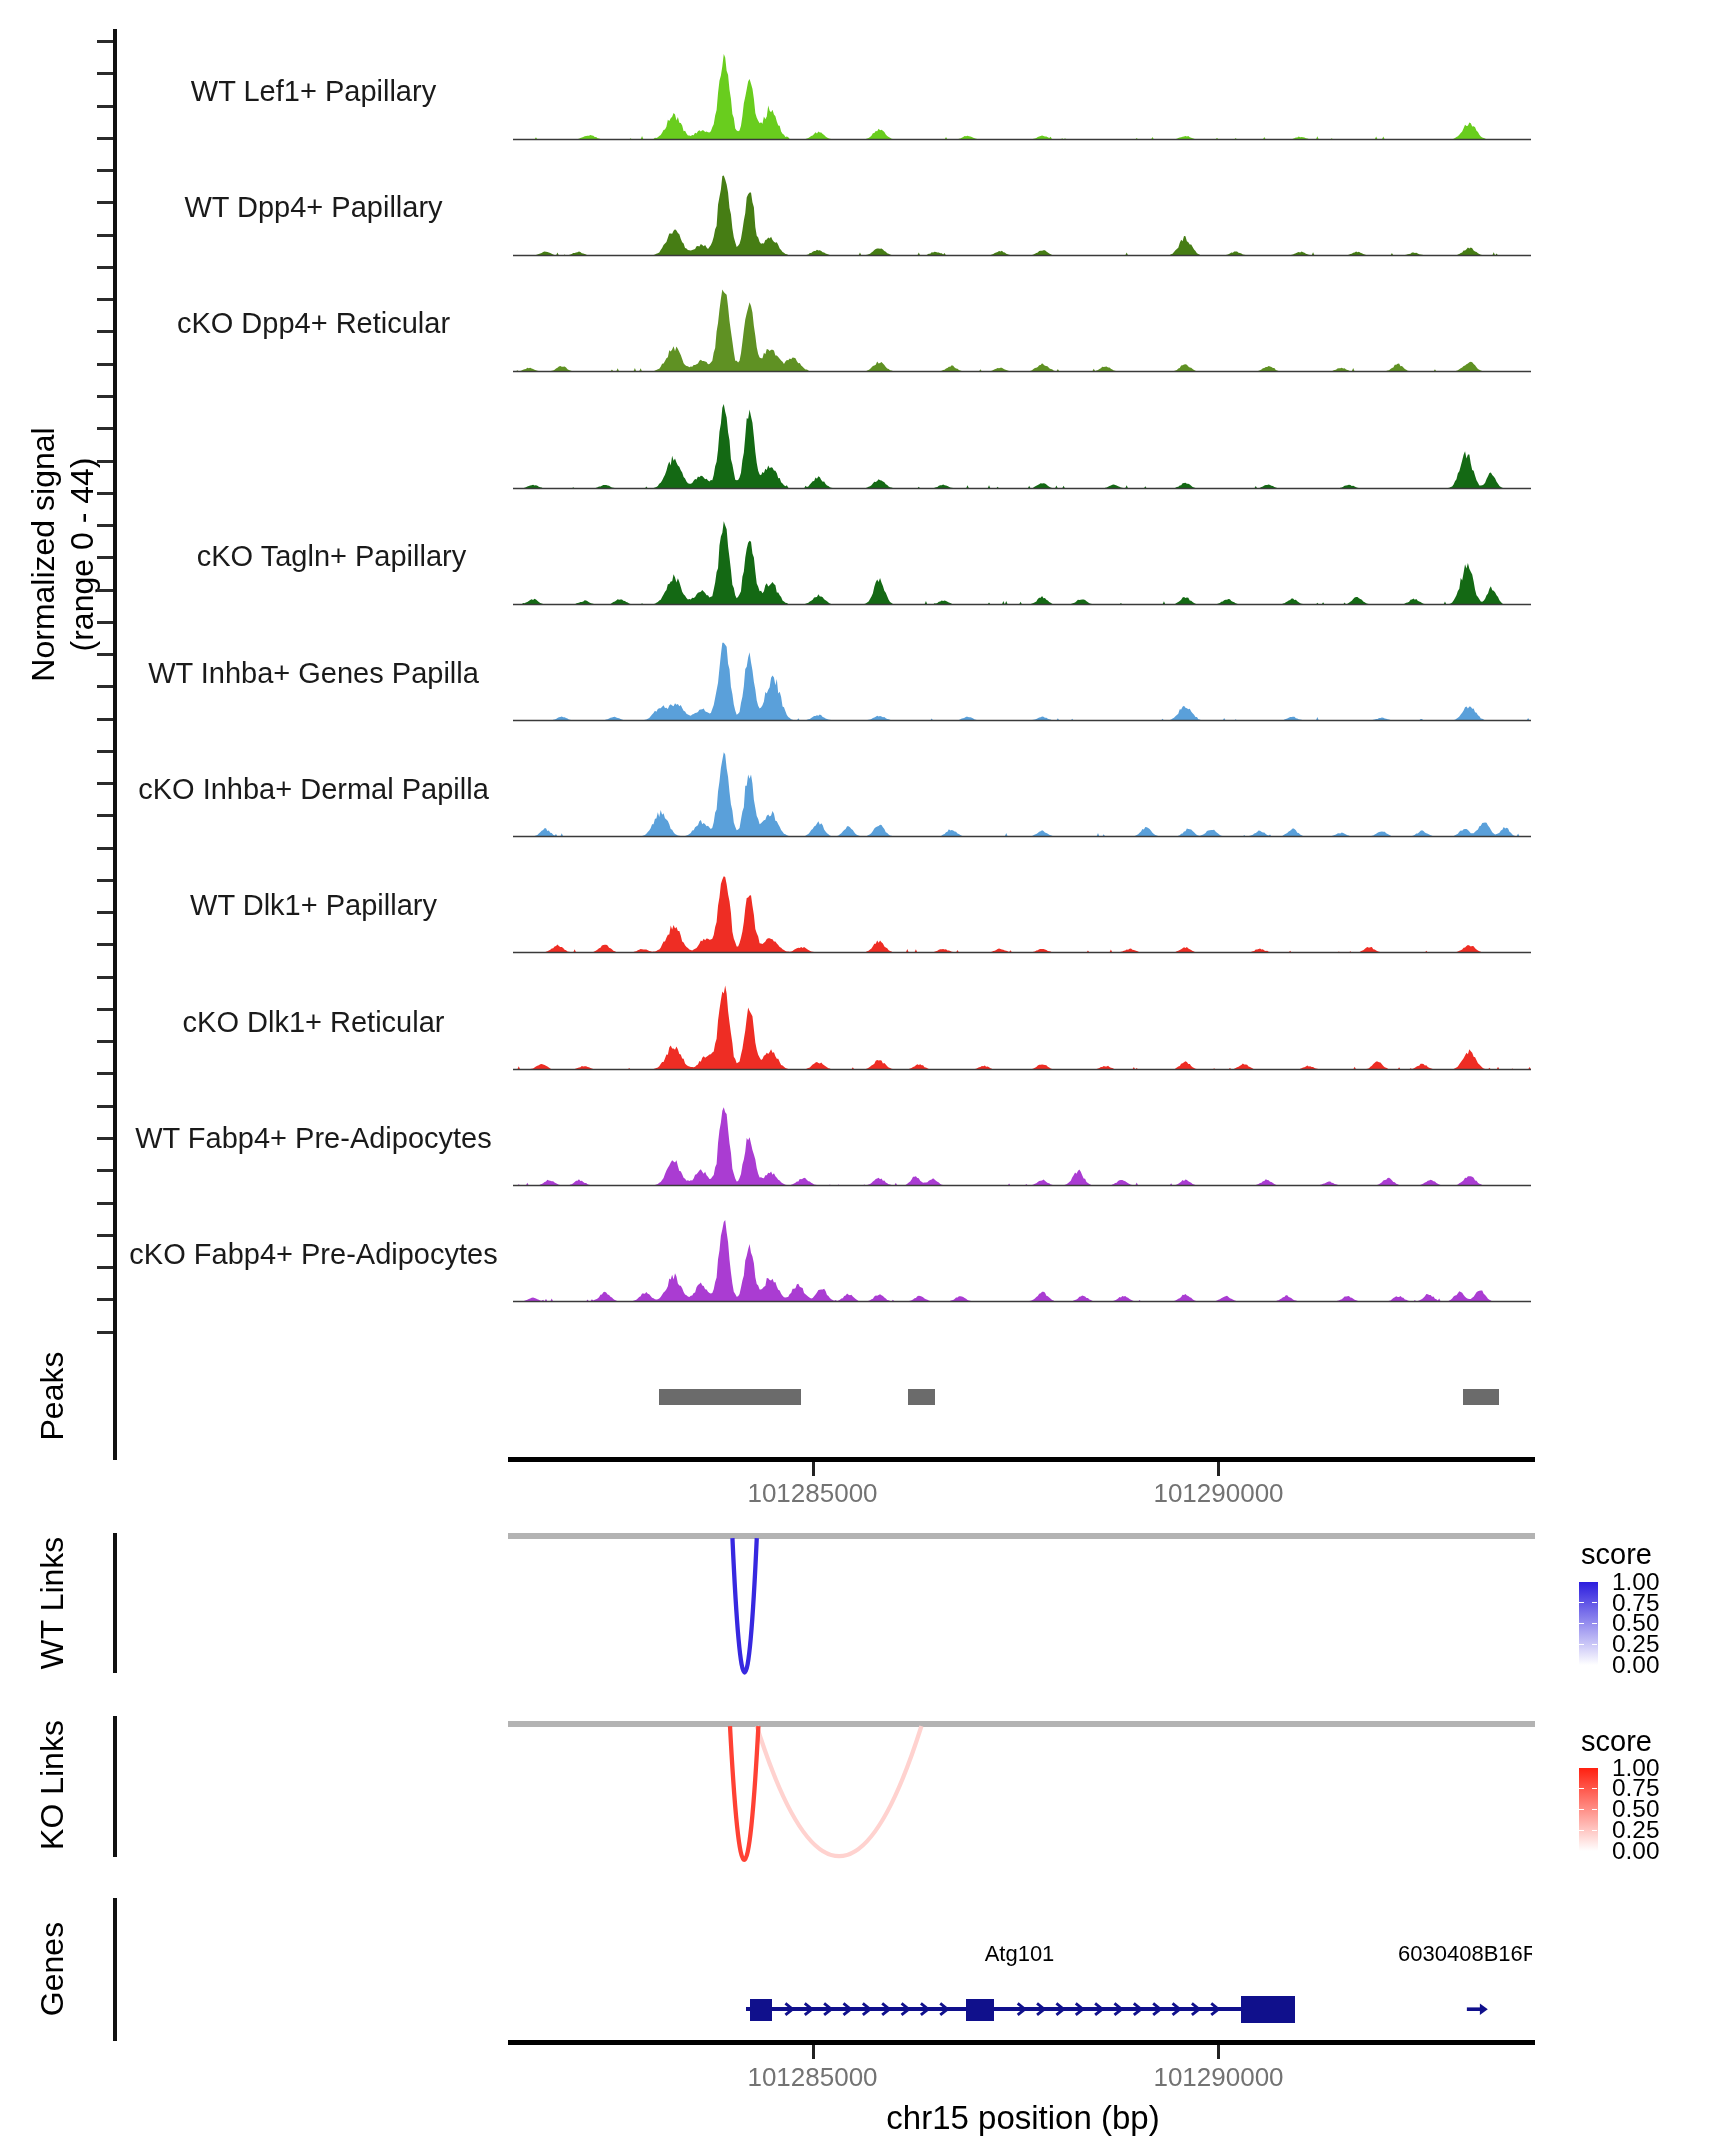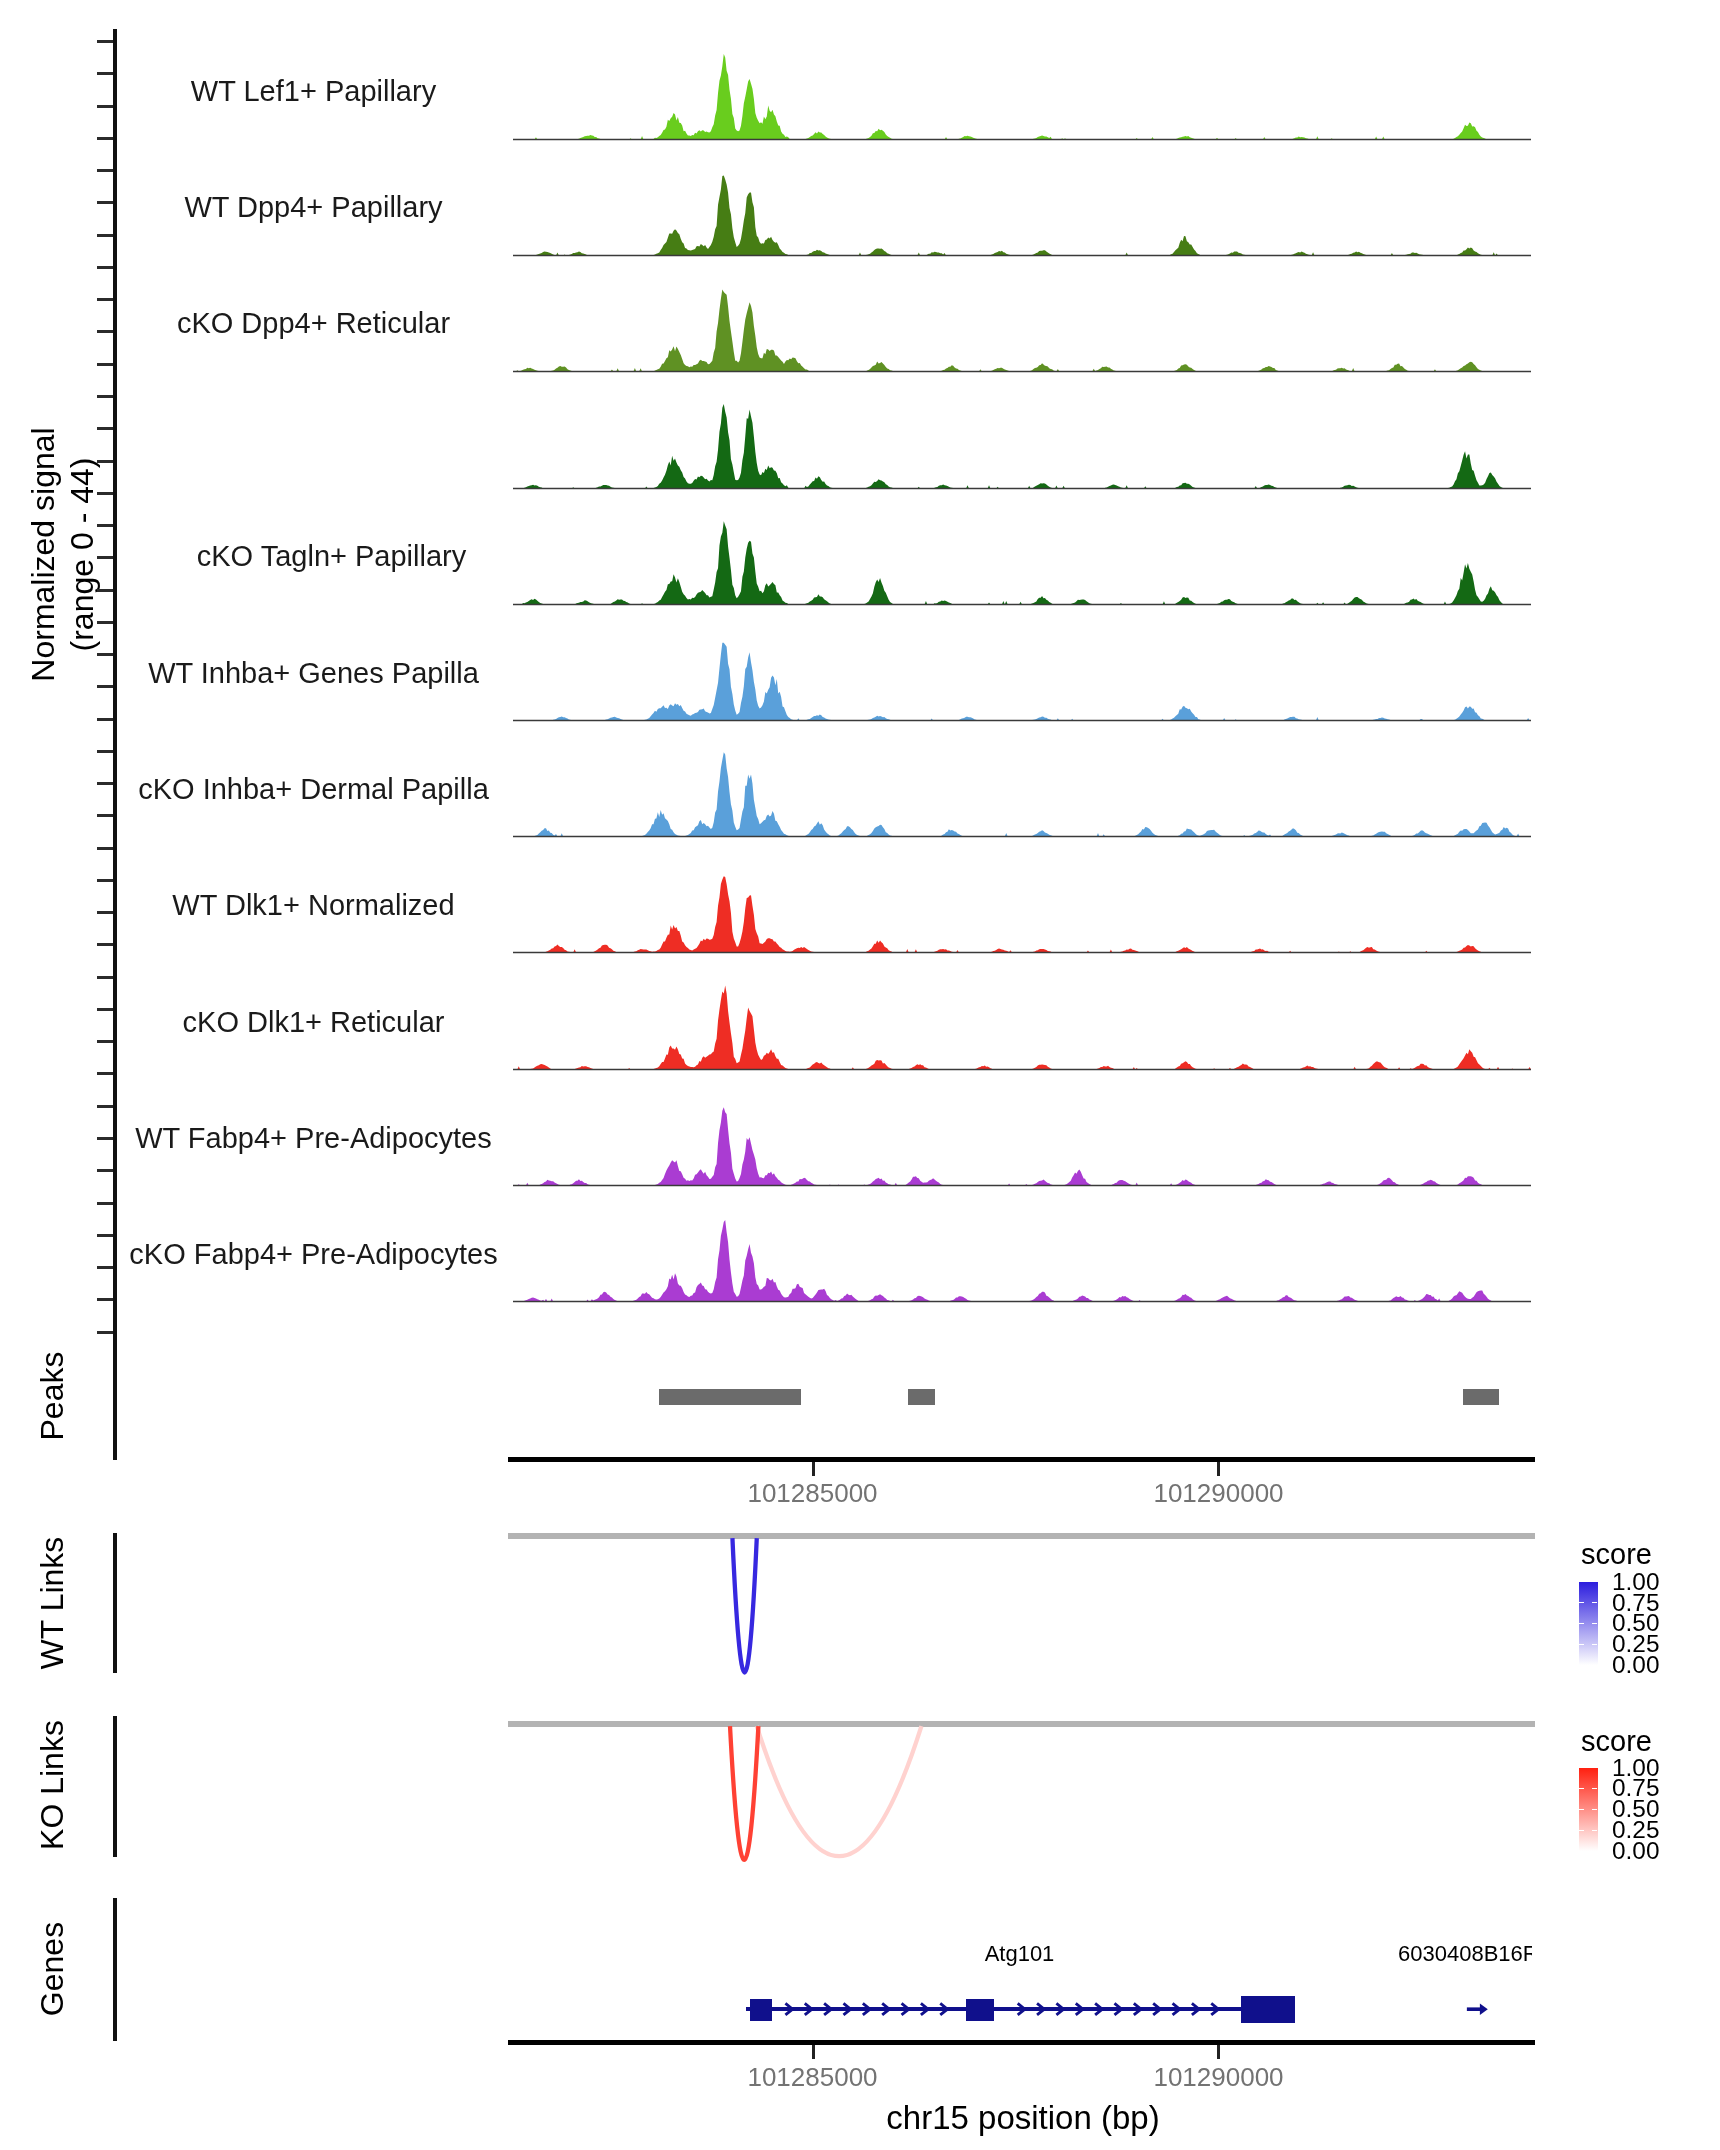--- a/index.html
+++ b/index.html
@@ -73,21 +73,21 @@
     <div class="abs track-label" style="left: 113px; top: 655px; width: 401px; height: 37px;">WT Inhba+ Genes Papilla</div>
     <svg width="1018" height="109" style="position: absolute; left: 513px; top: 729px; overflow: visible;" viewBox="0 0 1420 152">
       <path d="M0,150L0,150.0L2,150.0L4,150.0L6,150.0L8,150.0L10,150.0L12,150.0L14,150.0L16,150.0L18,150.0L20,150.0L22,150.0L24,149.9L26,149.8L28,150.0L30,149.2L32,148.5L34,147.7L36,145.6L38,143.9L40,141.9L42,140.8L44,138.4L46,138.4L48,142.1L50,141.5L52,144.7L54,144.9L56,147.4L58,148.4L60,146.6L62,150.0L64,150.0L66,150.0L68,145.3L70,150.0L72,150.0L74,150.0L76,150.0L78,150.0L80,150.0L82,150.0L84,150.0L86,150.0L88,150.0L90,150.0L92,150.0L94,150.0L96,150.0L98,150.0L100,150.0L102,150.0L104,150.0L106,150.0L108,150.0L110,150.0L112,150.0L114,150.0L116,150.0L118,150.0L120,150.0L122,150.0L124,150.0L126,150.0L128,150.0L130,150.0L132,150.0L134,150.0L136,150.0L138,150.0L140,150.0L142,150.0L144,150.0L146,150.0L148,150.0L150,150.0L152,150.0L154,150.0L156,150.0L158,150.0L160,150.0L162,150.0L164,150.0L166,150.0L168,150.0L170,150.0L172,149.9L174,150.0L176,149.8L178,149.5L180,149.1L182,148.4L184,147.9L186,146.1L188,143.6L190,141.4L192,138.4L194,132.9L196,133.0L198,125.3L200,124.7L202,116.0L204,122.6L206,112.9L208,119.7L210,117.5L212,124.6L214,126.1L216,128.3L218,132.7L220,139.3L222,140.4L224,144.0L226,146.4L228,147.5L230,148.6L232,149.0L234,149.4L236,150.0L238,150.0L240,149.2L242,148.4L244,147.8L246,146.5L248,144.9L250,141.6L252,141.1L254,137.2L256,135.5L258,134.4L260,128.7L262,126.9L264,133.0L266,131.2L268,132.8L270,135.6L272,135.1L274,137.3L276,139.5L278,137.7L280,130.0L282,116.5L284,112.1L286,87.2L288,73.1L290,54.4L292,43.1L294,32.4L296,35.5L298,54.9L300,67.1L302,88.0L304,105.1L306,113.8L308,130.4L310,136.3L312,141.3L314,140.3L316,137.9L318,126.1L320,115.2L322,109.0L324,79.0L326,79.2L328,63.5L330,69.2L332,63.4L334,75.9L336,98.6L338,110.0L340,121.3L342,125.6L344,133.0L346,131.5L348,129.2L350,127.4L352,126.5L354,121.0L356,119.2L358,122.1L360,120.7L362,114.4L364,118.2L366,128.1L368,128.7L370,132.8L372,136.2L374,140.9L376,143.4L378,146.0L380,146.7L382,148.1L384,148.9L386,150.0L388,149.7L390,149.8L392,150.0L394,150.0L396,150.0L398,150.0L400,150.0L402,150.0L404,150.0L406,149.5L408,148.8L410,147.6L412,146.3L414,144.0L416,140.9L418,139.4L420,136.1L422,135.0L424,131.9L426,128.8L428,133.4L430,131.3L432,134.1L434,140.2L436,142.8L438,145.5L440,146.7L442,148.5L444,149.1L446,149.4L448,149.7L450,149.5L452,149.1L454,148.6L456,146.7L458,145.3L460,143.1L462,140.7L464,139.4L466,135.8L468,135.6L470,137.2L472,139.3L474,140.9L476,143.9L478,146.5L480,147.9L482,148.7L484,149.2L486,149.6L488,149.8L490,150.0L492,150.0L494,148.9L496,147.8L498,146.9L500,145.2L502,142.1L504,138.9L506,136.9L508,135.9L510,135.3L512,133.4L514,134.0L516,137.2L518,139.4L520,144.1L522,145.2L524,147.3L526,148.4L528,149.0L530,149.6L532,150.0L534,150.0L536,150.0L538,150.0L540,150.0L542,150.0L544,150.0L546,150.0L548,150.0L550,150.0L552,150.0L554,150.0L556,150.0L558,150.0L560,150.0L562,150.0L564,150.0L566,150.0L568,150.0L570,150.0L572,150.0L574,150.0L576,150.0L578,150.0L580,150.0L582,150.0L584,150.0L586,150.0L588,150.0L590,150.0L592,149.8L594,150.0L596,150.0L598,148.5L600,147.2L602,146.5L604,143.9L606,143.4L608,139.8L610,141.4L612,140.9L614,141.5L616,143.0L618,143.2L620,145.8L622,146.6L624,147.9L626,149.0L628,149.5L630,149.8L632,149.9L634,150.0L636,150.0L638,150.0L640,150.0L642,150.0L644,150.0L646,150.0L648,150.0L650,150.0L652,150.0L654,150.0L656,150.0L658,150.0L660,150.0L662,150.0L664,150.0L666,150.0L668,150.0L670,150.0L672,150.0L674,150.0L676,150.0L678,150.0L680,150.0L682,150.0L684,150.0L686,150.0L688,145.1L690,150.0L692,150.0L694,150.0L696,150.0L698,150.0L700,150.0L702,150.0L704,150.0L706,150.0L708,150.0L710,150.0L712,150.0L714,150.0L716,150.0L718,150.0L720,149.8L722,149.6L724,149.1L726,148.3L728,147.3L730,146.3L732,145.0L734,143.4L736,142.6L738,141.2L740,142.2L742,144.2L744,145.0L746,146.0L748,147.5L750,148.2L752,148.9L754,150.0L756,149.8L758,149.9L760,150.0L762,150.0L764,150.0L766,150.0L768,150.0L770,150.0L772,150.0L774,150.0L776,150.0L778,150.0L780,150.0L782,150.0L784,150.0L786,150.0L788,150.0L790,150.0L792,150.0L794,150.0L796,150.0L798,150.0L800,150.0L802,150.0L804,150.0L806,150.0L808,150.0L810,150.0L812,150.0L814,150.0L816,145.2L818,150.0L820,150.0L822,150.0L824,146.9L826,150.0L828,150.0L830,150.0L832,150.0L834,150.0L836,150.0L838,150.0L840,150.0L842,150.0L844,150.0L846,150.0L848,150.0L850,150.0L852,150.0L854,150.0L856,150.0L858,150.0L860,150.0L862,150.0L864,150.0L866,149.5L868,148.9L870,147.9L872,146.7L874,144.7L876,143.0L878,139.6L880,140.1L882,136.6L884,137.2L886,137.9L888,139.6L890,142.0L892,144.6L894,146.5L896,147.9L898,148.7L900,149.3L902,149.7L904,150.0L906,150.0L908,150.0L910,150.0L912,150.0L914,150.0L916,150.0L918,150.0L920,149.9L922,149.9L924,149.7L926,150.0L928,149.0L930,148.1L932,146.2L934,145.8L936,143.0L938,142.7L940,138.8L942,139.6L944,139.7L946,140.2L948,142.3L950,144.1L952,146.2L954,147.8L956,148.6L958,148.8L960,148.2L962,147.4L964,146.3L966,145.0L968,142.4L970,141.4L972,141.3L974,140.8L976,140.8L978,140.5L980,142.8L982,144.7L984,146.2L986,147.9L988,148.8L990,149.4L992,149.7L994,150.0L996,149.9L998,150.0L1000,150.0L1002,150.0L1004,150.0L1006,150.0L1008,150.0L1010,150.0L1012,150.0L1014,150.0L1016,150.0L1018,150.0L1020,147.8L1022,150.0L1024,150.0L1026,149.4L1028,148.9L1030,148.1L1032,147.4L1034,145.8L1036,145.0L1038,143.5L1040,141.5L1042,141.9L1044,143.2L1046,144.2L1048,144.2L1050,146.4L1052,147.8L1054,148.6L1056,147.2L1058,150.0L1060,149.8L1062,149.9L1064,150.0L1066,150.0L1068,150.0L1070,150.0L1072,150.0L1074,148.5L1076,147.1L1078,146.2L1080,145.0L1082,142.8L1084,141.8L1086,140.0L1088,138.5L1090,139.5L1092,141.1L1094,144.6L1096,145.0L1098,147.1L1100,148.2L1102,149.1L1104,149.5L1106,149.8L1108,149.9L1110,150.0L1112,150.0L1114,150.0L1116,150.0L1118,150.0L1120,150.0L1122,150.0L1124,150.0L1126,150.0L1128,150.0L1130,150.0L1132,150.0L1134,150.0L1136,150.0L1138,150.0L1140,149.5L1142,149.1L1144,148.7L1146,147.8L1148,147.0L1150,145.8L1152,145.4L1154,145.6L1156,144.2L1158,144.9L1160,146.1L1162,147.3L1164,148.1L1166,148.6L1168,150.0L1170,149.5L1172,150.0L1174,149.9L1176,150.0L1178,150.0L1180,150.0L1182,150.0L1184,150.0L1186,150.0L1188,150.0L1190,149.9L1192,149.9L1194,149.7L1196,150.0L1198,148.9L1200,148.5L1202,147.3L1204,146.0L1206,144.8L1208,143.6L1210,143.2L1212,142.9L1214,143.3L1216,143.4L1218,145.4L1220,146.3L1222,147.5L1224,148.4L1226,150.0L1228,150.0L1230,149.8L1232,150.0L1234,150.0L1236,150.0L1238,150.0L1240,150.0L1242,150.0L1244,150.0L1246,150.0L1248,150.0L1250,149.8L1252,150.0L1254,149.1L1256,148.7L1258,147.4L1260,145.9L1262,145.8L1264,143.9L1266,141.8L1268,141.2L1270,142.3L1272,144.3L1274,145.4L1276,146.2L1278,147.0L1280,148.1L1282,149.0L1284,150.0L1286,150.0L1288,150.0L1290,150.0L1292,150.0L1294,150.0L1296,150.0L1298,150.0L1300,150.0L1302,150.0L1304,150.0L1306,150.0L1308,150.0L1310,150.0L1312,149.1L1314,148.2L1316,147.2L1318,146.1L1320,143.4L1322,141.5L1324,141.9L1326,139.8L1328,139.6L1330,139.6L1332,140.9L1334,143.0L1336,145.5L1338,145.5L1340,145.4L1342,143.4L1344,141.4L1346,140.1L1348,135.6L1350,135.1L1352,131.2L1354,130.9L1356,130.5L1358,130.8L1360,134.6L1362,137.1L1364,140.4L1366,144.0L1368,145.6L1370,147.1L1372,146.5L1374,145.6L1376,144.8L1378,141.4L1380,140.6L1382,136.8L1384,138.7L1386,137.7L1388,138.9L1390,143.2L1392,144.6L1394,147.2L1396,148.4L1398,149.1L1400,149.6L1402,145.9L1404,149.9L1406,150.0L1408,150.0L1410,150.0L1412,150.0L1414,150.0L1416,150.0L1418,150.0L1420,150.0L1420,150Z" fill="#5AA0DA"></path>
       <line x1="0" y1="150" x2="1420" y2="150" stroke="#3a3a3a" stroke-width="2"></line>
     </svg>
     <div class="abs track-label" style="left: 113px; top: 771px; width: 401px; height: 37px;">cKO Inhba+ Dermal Papilla</div>
     <svg width="1018" height="109" style="position: absolute; left: 513px; top: 845px; overflow: visible;" viewBox="0 0 1420 152">
       <path d="M0,150L0,150.0L2,150.0L4,150.0L6,150.0L8,150.0L10,150.0L12,150.0L14,150.0L16,150.0L18,150.0L20,150.0L22,150.0L24,150.0L26,150.0L28,150.0L30,150.0L32,150.0L34,150.0L36,150.0L38,150.0L40,149.9L42,149.8L44,150.0L46,149.0L48,148.3L50,147.3L52,146.0L54,144.2L56,143.9L58,141.5L60,141.0L62,138.9L64,140.9L66,142.1L68,142.3L70,143.5L72,146.1L74,146.9L76,148.5L78,148.8L80,149.4L82,150.0L84,149.9L86,145.3L88,150.0L90,150.0L92,150.0L94,150.0L96,150.0L98,150.0L100,150.0L102,150.0L104,150.0L106,149.9L108,149.8L110,149.5L112,149.1L114,148.1L116,147.2L118,145.6L120,143.9L122,143.3L124,140.0L126,139.4L128,139.0L130,139.1L132,140.1L134,143.4L136,143.9L138,145.4L140,147.5L142,148.2L144,149.1L146,150.0L148,149.7L150,150.0L152,149.9L154,150.0L156,150.0L158,150.0L160,150.0L162,150.0L164,150.0L166,149.6L168,149.1L170,148.7L172,148.1L174,146.7L176,146.1L178,145.2L180,145.4L182,145.6L184,145.9L186,145.7L188,146.8L190,148.0L192,148.2L194,148.9L196,148.6L198,148.5L200,147.7L202,146.4L204,145.8L206,143.3L208,138.7L210,134.7L212,134.5L214,129.4L216,125.2L218,124.8L220,112.2L222,117.8L224,111.5L226,116.6L228,114.5L230,119.8L232,120.0L234,126.3L236,134.5L238,135.9L240,139.8L242,142.4L244,143.6L246,145.9L248,146.6L250,147.1L252,145.8L254,144.6L256,143.6L258,140.9L260,137.7L262,133.2L264,134.3L266,130.6L268,132.9L270,130.3L272,130.9L274,132.1L276,131.7L278,130.8L280,125.4L282,114.4L284,107.4L286,84.8L288,72.9L290,54.3L292,48.2L294,43.5L296,44.7L298,54.6L300,68.6L302,78.6L304,94.4L306,120.9L308,130.3L310,135.5L312,141.5L314,141.5L316,136.7L318,129.8L320,120.6L322,107.4L324,88.1L326,73.8L328,73.2L330,70.5L332,70.1L334,84.8L336,97.2L338,117.0L340,123.2L342,127.6L344,137.0L346,137.3L348,138.2L350,136.5L352,134.7L354,131.1L356,130.1L358,130.2L360,131.1L362,131.6L364,134.6L366,134.6L368,137.3L370,139.3L372,142.3L374,143.2L376,145.5L378,146.6L380,147.7L382,148.5L384,148.5L386,148.8L388,148.4L390,147.7L392,146.0L394,145.1L396,144.1L398,143.2L400,143.6L402,142.2L404,143.6L406,142.3L408,143.8L410,145.2L412,146.5L414,147.5L416,148.5L418,149.0L420,149.4L422,150.0L424,149.8L426,149.9L428,150.0L430,150.0L432,150.0L434,150.0L436,150.0L438,150.0L440,150.0L442,150.0L444,150.0L446,150.0L448,150.0L450,150.0L452,150.0L454,150.0L456,150.0L458,150.0L460,150.0L462,150.0L464,150.0L466,150.0L468,150.0L470,150.0L472,150.0L474,150.0L476,150.0L478,150.0L480,150.0L482,150.0L484,149.9L486,150.0L488,149.7L490,149.5L492,149.1L494,148.1L496,147.6L498,145.8L500,144.3L502,141.3L504,137.7L506,137.8L508,133.3L510,136.5L512,133.3L514,135.7L516,137.4L518,141.6L520,142.8L522,144.0L524,146.8L526,147.9L528,148.7L530,150.0L532,149.6L534,149.8L536,150.0L538,150.0L540,150.0L542,150.0L544,150.0L546,150.0L548,150.0L550,145.1L552,150.0L554,150.0L556,150.0L558,150.0L560,150.0L562,145.3L564,150.0L566,150.0L568,150.0L570,150.0L572,150.0L574,150.0L576,150.0L578,150.0L580,150.0L582,149.9L584,149.7L586,149.5L588,148.8L590,148.3L592,147.5L594,146.1L596,145.5L598,145.3L600,145.2L602,145.7L604,145.5L606,147.0L608,147.0L610,148.0L612,148.8L614,149.4L616,149.7L618,150.0L620,146.3L622,150.0L624,150.0L626,150.0L628,150.0L630,150.0L632,150.0L634,150.0L636,150.0L638,150.0L640,150.0L642,150.0L644,150.0L646,150.0L648,150.0L650,150.0L652,150.0L654,150.0L656,150.0L658,150.0L660,149.9L662,150.0L664,150.0L666,149.3L668,148.9L670,147.8L672,147.5L674,146.5L676,144.9L678,144.4L680,145.0L682,145.6L684,146.0L686,147.1L688,147.6L690,148.3L692,149.1L694,146.8L696,150.0L698,149.9L700,150.0L702,150.0L704,150.0L706,150.0L708,150.0L710,150.0L712,150.0L714,150.0L716,150.0L718,149.9L720,149.9L722,150.0L724,150.0L726,148.9L728,148.5L730,147.3L732,146.7L734,145.4L736,145.0L738,144.9L740,145.1L742,145.7L744,146.6L746,147.7L748,148.2L750,148.7L752,150.0L754,149.7L756,150.0L758,149.9L760,150.0L762,150.0L764,150.0L766,150.0L768,150.0L770,150.0L772,150.0L774,150.0L776,150.0L778,150.0L780,150.0L782,150.0L784,150.0L786,150.0L788,150.0L790,150.0L792,150.0L794,150.0L796,150.0L798,150.0L800,150.0L802,147.0L804,150.0L806,150.0L808,150.0L810,150.0L812,150.0L814,150.0L816,150.0L818,150.0L820,150.0L822,150.0L824,150.0L826,150.0L828,150.0L830,150.0L832,150.0L834,145.7L836,150.0L838,150.0L840,150.0L842,150.0L844,149.7L846,149.5L848,149.0L850,148.4L852,147.4L854,147.1L856,145.9L858,146.0L860,144.6L862,144.4L864,146.2L866,146.3L868,147.0L870,147.9L872,148.6L874,150.0L876,150.0L878,150.0L880,149.9L882,150.0L884,150.0L886,150.0L888,150.0L890,150.0L892,150.0L894,150.0L896,150.0L898,150.0L900,150.0L902,150.0L904,150.0L906,150.0L908,150.0L910,150.0L912,150.0L914,150.0L916,150.0L918,149.9L920,149.7L922,150.0L924,149.1L926,148.1L928,147.4L930,146.3L932,145.4L934,143.9L936,142.7L938,143.5L940,142.3L942,144.2L944,145.4L946,146.6L948,147.8L950,148.5L952,150.0L954,150.0L956,150.0L958,150.0L960,150.0L962,150.0L964,150.0L966,150.0L968,150.0L970,150.0L972,150.0L974,150.0L976,150.0L978,150.0L980,150.0L982,150.0L984,150.0L986,150.0L988,150.0L990,150.0L992,150.0L994,150.0L996,150.0L998,150.0L1000,150.0L1002,150.0L1004,150.0L1006,150.0L1008,150.0L1010,150.0L1012,150.0L1014,150.0L1016,150.0L1018,150.0L1020,150.0L1022,149.9L1024,149.9L1026,150.0L1028,150.0L1030,148.9L1032,148.1L1034,147.7L1036,145.9L1038,145.8L1040,145.0L1042,144.3L1044,145.6L1046,145.5L1048,147.0L1050,147.8L1052,147.4L1054,148.9L1056,149.4L1058,149.7L1060,150.0L1062,150.0L1064,150.0L1066,150.0L1068,150.0L1070,150.0L1072,150.0L1074,150.0L1076,150.0L1078,150.0L1080,150.0L1082,150.0L1084,147.6L1086,150.0L1088,150.0L1090,150.0L1092,150.0L1094,150.0L1096,150.0L1098,150.0L1100,150.0L1102,150.0L1104,150.0L1106,150.0L1108,150.0L1110,150.0L1112,150.0L1114,150.0L1116,150.0L1118,150.0L1120,150.0L1122,150.0L1124,150.0L1126,150.0L1128,150.0L1130,150.0L1132,150.0L1134,150.0L1136,150.0L1138,150.0L1140,150.0L1142,150.0L1144,150.0L1146,150.0L1148,150.0L1150,150.0L1152,148.4L1154,150.0L1156,150.0L1158,150.0L1160,150.0L1162,150.0L1164,150.0L1166,150.0L1168,148.2L1170,150.0L1172,150.0L1174,149.9L1176,150.0L1178,149.7L1180,150.0L1182,148.7L1184,147.4L1186,146.9L1188,145.0L1190,143.3L1192,142.4L1194,143.4L1196,142.6L1198,142.3L1200,145.3L1202,145.8L1204,147.2L1206,148.2L1208,148.9L1210,149.3L1212,149.7L1214,149.9L1216,149.9L1218,150.0L1220,150.0L1222,150.0L1224,150.0L1226,150.0L1228,150.0L1230,150.0L1232,150.0L1234,150.0L1236,150.0L1238,150.0L1240,150.0L1242,150.0L1244,150.0L1246,150.0L1248,150.0L1250,150.0L1252,150.0L1254,150.0L1256,150.0L1258,150.0L1260,150.0L1262,150.0L1264,150.0L1266,150.0L1268,150.0L1270,150.0L1272,150.0L1274,147.5L1276,150.0L1278,150.0L1280,150.0L1282,150.0L1284,150.0L1286,150.0L1288,150.0L1290,150.0L1292,150.0L1294,150.0L1296,150.0L1298,150.0L1300,150.0L1302,150.0L1304,150.0L1306,150.0L1308,150.0L1310,149.9L1312,149.8L1314,150.0L1316,149.2L1318,148.5L1320,147.6L1322,146.7L1324,145.9L1326,143.3L1328,142.8L1330,140.7L1332,139.3L1334,140.1L1336,141.4L1338,140.9L1340,141.3L1342,143.9L1344,145.8L1346,147.1L1348,148.2L1350,148.8L1352,150.0L1354,149.6L1356,150.0L1358,149.9L1360,150.0L1362,150.0L1364,150.0L1366,150.0L1368,150.0L1370,150.0L1372,150.0L1374,150.0L1376,150.0L1378,150.0L1380,150.0L1382,150.0L1384,150.0L1386,150.0L1388,150.0L1390,150.0L1392,150.0L1394,150.0L1396,150.0L1398,150.0L1400,150.0L1402,150.0L1404,150.0L1406,150.0L1408,150.0L1410,150.0L1412,150.0L1414,150.0L1416,150.0L1418,150.0L1420,150.0L1420,150Z" fill="#EE2D24"></path>
       <line x1="0" y1="150" x2="1420" y2="150" stroke="#3a3a3a" stroke-width="2"></line>
     </svg>
-    <div class="abs track-label" style="left: 113px; top: 887px; width: 401px; height: 37px;">WT Dlk1+ Normalized</div>
+    <div class="abs track-label" style="left: 113px; top: 887px; width: 401px; height: 37px;">WT Dlk1+ Papillary</div>
     <svg width="1018" height="109" style="position: absolute; left: 513px; top: 962px; overflow: visible;" viewBox="0 0 1420 152">
       <path d="M0,150L0,150.0L2,150.0L4,150.0L6,150.0L8,145.4L10,150.0L12,150.0L14,150.0L16,150.0L18,149.9L20,149.9L22,150.0L24,149.4L26,148.8L28,148.4L30,147.3L32,145.7L34,144.8L36,144.1L38,142.5L40,142.2L42,143.0L44,143.6L46,144.6L48,145.9L50,147.3L52,148.4L54,150.0L56,150.0L58,149.8L60,150.0L62,150.0L64,150.0L66,150.0L68,150.0L70,150.0L72,150.0L74,150.0L76,150.0L78,150.0L80,149.9L82,149.8L84,149.7L86,149.2L88,148.7L90,147.9L92,147.1L94,146.9L96,144.9L98,145.7L100,145.5L102,145.3L104,146.3L106,146.9L108,147.9L110,148.6L112,149.1L114,150.0L116,149.7L118,150.0L120,149.9L122,150.0L124,150.0L126,150.0L128,150.0L130,150.0L132,150.0L134,150.0L136,150.0L138,150.0L140,150.0L142,150.0L144,150.0L146,150.0L148,150.0L150,150.0L152,150.0L154,150.0L156,150.0L158,150.0L160,150.0L162,147.9L164,150.0L166,150.0L168,150.0L170,150.0L172,150.0L174,150.0L176,150.0L178,150.0L180,150.0L182,150.0L184,150.0L186,150.0L188,150.0L190,149.9L192,149.8L194,149.6L196,149.4L198,148.6L200,148.0L202,147.0L204,145.3L206,142.3L208,139.4L210,139.3L212,134.6L214,129.1L216,129.2L218,119.1L220,116.6L222,120.8L224,120.6L226,122.5L228,118.0L230,122.2L232,128.4L234,129.1L236,134.7L238,135.1L240,141.5L242,143.5L244,145.1L246,145.9L248,146.3L250,146.5L252,146.8L254,146.1L256,143.9L258,143.0L260,138.1L262,139.0L264,133.4L266,131.5L268,133.4L270,132.1L272,130.6L274,129.1L276,128.8L278,126.3L280,124.8L282,113.8L284,107.1L286,81.7L288,66.4L290,52.9L292,41.0L294,43.8L296,32.7L298,43.8L300,68.2L302,84.2L304,99.5L306,113.0L308,132.3L310,135.4L312,141.1L314,140.3L316,138.8L318,129.3L320,121.1L322,107.6L324,95.7L326,78.4L328,63.3L330,68.4L332,71.9L334,75.5L336,93.9L338,112.3L340,122.3L342,129.4L344,133.1L346,136.6L348,135.3L350,130.9L352,129.7L354,126.5L356,128.3L358,125.4L360,121.8L362,126.5L364,126.0L366,131.4L368,134.9L370,135.0L372,139.5L374,143.5L376,144.5L378,146.2L380,147.7L382,148.4L384,149.1L386,149.5L388,149.8L390,150.0L392,149.9L394,150.0L396,150.0L398,150.0L400,150.0L402,149.9L404,150.0L406,149.5L408,150.0L410,148.5L412,147.8L414,147.0L416,145.2L418,142.9L420,141.9L422,140.1L424,139.5L426,140.9L428,141.4L430,140.3L432,142.6L434,144.1L436,145.5L438,146.9L440,148.2L442,148.7L444,150.0L446,150.0L448,149.8L450,149.9L452,150.0L454,150.0L456,150.0L458,150.0L460,150.0L462,150.0L464,150.0L466,150.0L468,150.0L470,150.0L472,150.0L474,146.9L476,150.0L478,150.0L480,150.0L482,150.0L484,149.9L486,149.9L488,150.0L490,150.0L492,149.2L494,148.6L496,147.4L498,146.2L500,144.5L502,143.3L504,141.8L506,137.7L508,136.8L510,137.5L512,136.9L514,137.3L516,141.4L518,140.9L520,142.8L522,145.3L524,147.3L526,148.0L528,149.0L530,149.3L532,149.7L534,150.0L536,150.0L538,150.0L540,150.0L542,150.0L544,150.0L546,149.9L548,149.8L550,149.5L552,149.2L554,148.6L556,147.7L558,146.4L560,145.7L562,144.0L564,142.5L566,143.5L568,142.5L570,144.1L572,144.0L574,146.7L576,147.3L578,148.1L580,149.2L582,149.5L584,150.0L586,150.0L588,150.0L590,150.0L592,150.0L594,150.0L596,150.0L598,150.0L600,150.0L602,150.0L604,150.0L606,150.0L608,150.0L610,150.0L612,150.0L614,150.0L616,150.0L618,150.0L620,150.0L622,150.0L624,150.0L626,150.0L628,150.0L630,150.0L632,150.0L634,150.0L636,150.0L638,150.0L640,150.0L642,150.0L644,149.2L646,148.8L648,147.9L650,146.8L652,146.3L654,144.9L656,145.4L658,144.5L660,146.1L662,145.6L664,146.9L666,148.3L668,148.8L670,150.0L672,149.6L674,150.0L676,150.0L678,150.0L680,150.0L682,150.0L684,150.0L686,150.0L688,150.0L690,150.0L692,150.0L694,150.0L696,150.0L698,150.0L700,150.0L702,150.0L704,150.0L706,150.0L708,150.0L710,150.0L712,150.0L714,150.0L716,150.0L718,150.0L720,150.0L722,150.0L724,149.1L726,148.4L728,147.6L730,146.4L732,144.4L734,143.4L736,143.2L738,142.8L740,143.2L742,143.6L744,143.9L746,146.0L748,147.3L750,148.5L752,149.1L754,149.5L756,149.8L758,149.9L760,150.0L762,150.0L764,150.0L766,150.0L768,150.0L770,150.0L772,150.0L774,150.0L776,150.0L778,150.0L780,150.0L782,150.0L784,150.0L786,150.0L788,150.0L790,150.0L792,150.0L794,150.0L796,150.0L798,150.0L800,150.0L802,150.0L804,150.0L806,150.0L808,149.9L810,149.8L812,150.0L814,149.1L816,148.4L818,148.0L820,146.6L822,146.3L824,145.2L826,145.6L828,145.7L830,144.8L832,146.4L834,147.5L836,147.7L838,148.8L840,150.0L842,149.6L844,150.0L846,149.9L848,150.0L850,150.0L852,150.0L854,150.0L856,150.0L858,150.0L860,150.0L862,150.0L864,150.0L866,146.6L868,150.0L870,147.8L872,150.0L874,150.0L876,150.0L878,150.0L880,150.0L882,150.0L884,150.0L886,150.0L888,150.0L890,150.0L892,150.0L894,150.0L896,150.0L898,150.0L900,150.0L902,150.0L904,150.0L906,150.0L908,150.0L910,150.0L912,150.0L914,150.0L916,149.9L918,149.9L920,149.6L922,150.0L924,148.7L926,147.3L928,145.8L930,145.0L932,141.9L934,141.3L936,139.8L938,138.3L940,139.3L942,142.3L944,142.4L946,145.0L948,146.8L950,147.9L952,148.8L954,149.4L956,149.7L958,149.9L960,150.0L962,150.0L964,150.0L966,150.0L968,150.0L970,150.0L972,150.0L974,150.0L976,150.0L978,148.3L980,150.0L982,150.0L984,150.0L986,150.0L988,150.0L990,150.0L992,150.0L994,150.0L996,150.0L998,150.0L1000,147.8L1002,149.7L1004,150.0L1006,148.9L1008,147.7L1010,146.9L1012,146.2L1014,144.8L1016,143.8L1018,141.6L1020,143.1L1022,142.8L1024,143.4L1026,145.7L1028,146.4L1030,147.5L1032,148.7L1034,150.0L1036,149.6L1038,149.9L1040,149.9L1042,150.0L1044,150.0L1046,150.0L1048,150.0L1050,150.0L1052,150.0L1054,150.0L1056,150.0L1058,150.0L1060,150.0L1062,150.0L1064,150.0L1066,150.0L1068,150.0L1070,150.0L1072,150.0L1074,150.0L1076,150.0L1078,150.0L1080,150.0L1082,150.0L1084,150.0L1086,150.0L1088,150.0L1090,149.9L1092,149.8L1094,149.6L1096,150.0L1098,148.8L1100,148.3L1102,147.1L1104,146.7L1106,145.9L1108,144.4L1110,145.6L1112,145.5L1114,146.3L1116,146.5L1118,147.9L1120,148.4L1122,149.0L1124,149.5L1126,150.0L1128,149.9L1130,149.9L1132,150.0L1134,150.0L1136,150.0L1138,150.0L1140,150.0L1142,150.0L1144,150.0L1146,150.0L1148,150.0L1150,150.0L1152,150.0L1154,150.0L1156,150.0L1158,150.0L1160,150.0L1162,150.0L1164,150.0L1166,150.0L1168,150.0L1170,150.0L1172,150.0L1174,146.1L1176,150.0L1178,150.0L1180,150.0L1182,150.0L1184,149.9L1186,149.8L1188,149.7L1190,149.3L1192,148.9L1194,148.2L1196,146.1L1198,144.7L1200,142.2L1202,140.6L1204,138.9L1206,138.6L1208,139.8L1210,140.2L1212,142.6L1214,144.9L1216,146.9L1218,147.6L1220,148.6L1222,150.0L1224,149.7L1226,149.9L1228,150.0L1230,150.0L1232,150.0L1234,150.0L1236,146.7L1238,150.0L1240,150.0L1242,150.0L1244,150.0L1246,150.0L1248,150.0L1250,150.0L1252,148.3L1254,149.1L1256,148.4L1258,147.4L1260,146.2L1262,145.0L1264,144.7L1266,141.9L1268,141.9L1270,142.4L1272,144.5L1274,144.0L1276,146.3L1278,147.6L1280,148.1L1282,148.9L1284,149.5L1286,149.8L1288,150.0L1290,150.0L1292,150.0L1294,150.0L1296,150.0L1298,150.0L1300,150.0L1302,150.0L1304,150.0L1306,150.0L1308,149.7L1310,149.6L1312,149.2L1314,148.3L1316,147.3L1318,145.6L1320,142.5L1322,139.9L1324,137.1L1326,134.3L1328,130.3L1330,126.6L1332,128.6L1334,121.6L1336,124.6L1338,126.5L1340,132.0L1342,133.0L1344,137.0L1346,141.2L1348,143.1L1350,145.2L1352,147.2L1354,148.5L1356,149.1L1358,149.5L1360,150.0L1362,147.4L1364,150.0L1366,150.0L1368,150.0L1370,150.0L1372,150.0L1374,146.2L1376,150.0L1378,150.0L1380,150.0L1382,150.0L1384,150.0L1386,150.0L1388,150.0L1390,150.0L1392,150.0L1394,148.4L1396,150.0L1398,150.0L1400,150.0L1402,150.0L1404,150.0L1406,150.0L1408,150.0L1410,150.0L1412,150.0L1414,150.0L1416,150.0L1418,146.6L1420,150.0L1420,150Z" fill="#EE2D24"></path>
       <line x1="0" y1="150" x2="1420" y2="150" stroke="#3a3a3a" stroke-width="2"></line>
     </svg>
     <div class="abs track-label" style="left: 113px; top: 1004px; width: 401px; height: 37px;">cKO Dlk1+ Reticular</div>
     <svg width="1018" height="109" style="position: absolute; left: 513px; top: 1078px; overflow: visible;" viewBox="0 0 1420 152">
       <path d="M0,150L0,150.0L2,150.0L4,150.0L6,150.0L8,148.3L10,150.0L12,150.0L14,150.0L16,150.0L18,150.0L20,146.2L22,150.0L24,150.0L26,150.0L28,150.0L30,149.9L32,149.9L34,150.0L36,150.0L38,148.7L40,147.8L42,146.7L44,145.2L46,144.5L48,142.0L50,142.9L52,143.3L54,143.9L56,144.0L58,145.9L60,146.9L62,148.0L64,149.0L66,149.4L68,149.6L70,149.8L72,150.0L74,149.8L76,149.6L78,150.0L80,148.7L82,148.2L84,146.9L86,145.2L88,143.2L90,143.3L92,141.3L94,143.5L96,143.2L98,145.0L100,146.3L102,146.5L104,148.1L106,149.0L108,149.3L110,150.0L112,150.0L114,149.9L116,150.0L118,150.0L120,150.0L122,150.0L124,150.0L126,150.0L128,150.0L130,150.0L132,150.0L134,150.0L136,150.0L138,150.0L140,150.0L142,150.0L144,150.0L146,150.0L148,150.0L150,150.0L152,150.0L154,150.0L156,150.0L158,150.0L160,150.0L162,150.0L164,150.0L166,150.0L168,150.0L170,150.0L172,150.0L174,150.0L176,150.0L178,150.0L180,150.0L182,150.0L184,150.0L186,150.0L188,150.0L190,149.9L192,149.9L194,149.7L196,149.6L198,149.2L200,148.4L202,147.9L204,146.0L206,145.1L208,142.2L210,139.3L212,133.9L214,128.9L216,125.0L218,122.1L220,117.7L222,114.8L224,116.5L226,117.8L228,114.6L230,122.8L232,129.8L234,130.0L236,134.3L238,139.0L240,140.5L242,143.3L244,142.7L246,143.5L248,142.6L250,142.8L252,140.0L254,134.9L256,134.4L258,131.9L260,129.0L262,127.4L264,130.7L266,133.4L268,130.6L270,135.7L272,137.6L274,140.8L276,140.5L278,137.8L280,135.2L282,124.6L284,119.9L286,90.7L288,73.0L290,62.0L292,45.6L294,40.8L296,47.7L298,50.2L300,71.9L302,91.0L304,104.4L306,126.7L308,133.7L310,140.3L312,144.4L314,143.7L316,139.3L318,133.8L320,120.6L322,113.5L324,102.6L326,83.8L328,86.8L330,82.5L332,91.2L334,100.5L336,106.6L338,113.5L340,125.8L342,133.7L344,138.9L346,138.4L348,139.4L350,139.7L352,135.7L354,135.8L356,132.2L358,132.9L360,130.3L362,134.9L364,133.0L366,137.2L368,139.1L370,142.0L372,142.8L374,145.5L376,146.8L378,147.9L380,148.9L382,149.2L384,150.0L386,150.0L388,149.0L390,148.3L392,147.3L394,146.2L396,144.3L398,144.4L400,140.9L402,141.3L404,140.6L406,139.2L408,139.7L410,142.4L412,143.9L414,144.5L416,146.2L418,147.1L420,148.4L422,148.8L424,149.4L426,150.0L428,149.8L430,150.0L432,150.0L434,150.0L436,150.0L438,150.0L440,150.0L442,148.5L444,150.0L446,150.0L448,150.0L450,150.0L452,150.0L454,148.5L456,150.0L458,150.0L460,150.0L462,150.0L464,150.0L466,150.0L468,150.0L470,150.0L472,150.0L474,150.0L476,150.0L478,150.0L480,150.0L482,150.0L484,150.0L486,150.0L488,150.0L490,148.4L492,149.6L494,149.2L496,148.4L498,148.0L500,146.6L502,144.2L504,142.9L506,140.7L508,140.2L510,139.0L512,141.1L514,140.2L516,143.2L518,143.0L520,145.7L522,146.7L524,148.3L526,148.7L528,149.3L530,150.0L532,150.0L534,146.1L536,150.0L538,150.0L540,150.0L542,149.9L544,149.8L546,150.0L548,149.0L550,147.5L552,145.9L554,144.3L556,141.4L558,137.7L560,137.7L562,136.9L564,139.5L566,139.9L568,143.4L570,144.7L572,146.0L574,145.9L576,145.9L578,145.4L580,143.4L582,142.3L584,141.5L586,139.8L588,141.6L590,143.4L592,144.7L594,145.7L596,147.7L598,148.8L600,149.3L602,150.0L604,149.9L606,150.0L608,150.0L610,150.0L612,150.0L614,150.0L616,150.0L618,150.0L620,150.0L622,150.0L624,150.0L626,150.0L628,150.0L630,150.0L632,150.0L634,150.0L636,150.0L638,150.0L640,150.0L642,150.0L644,150.0L646,150.0L648,150.0L650,150.0L652,150.0L654,150.0L656,150.0L658,150.0L660,150.0L662,150.0L664,150.0L666,150.0L668,150.0L670,150.0L672,150.0L674,150.0L676,150.0L678,150.0L680,150.0L682,150.0L684,150.0L686,150.0L688,150.0L690,150.0L692,147.1L694,150.0L696,150.0L698,150.0L700,150.0L702,150.0L704,150.0L706,150.0L708,150.0L710,150.0L712,150.0L714,150.0L716,147.9L718,150.0L720,150.0L722,149.6L724,149.3L726,148.5L728,147.4L730,146.9L732,145.2L734,143.7L736,143.2L738,143.0L740,141.7L742,143.2L744,145.0L746,146.3L748,146.9L750,148.5L752,149.0L754,150.0L756,150.0L758,149.9L760,150.0L762,150.0L764,150.0L766,150.0L768,149.6L770,148.9L772,148.2L774,146.7L776,145.2L778,143.2L780,138.7L782,135.8L784,131.9L786,133.5L788,129.8L790,127.5L792,130.9L794,135.7L796,140.2L798,140.6L800,145.2L802,146.6L804,148.0L806,149.0L808,150.0L810,149.8L812,149.9L814,150.0L816,150.0L818,150.0L820,150.0L822,150.0L824,150.0L826,150.0L828,150.0L830,150.0L832,150.0L834,150.0L836,148.7L838,147.8L840,146.6L842,146.0L844,143.6L846,142.7L848,142.1L850,142.1L852,143.4L854,144.0L856,145.5L858,146.8L860,147.7L862,148.8L864,149.3L866,150.0L868,149.8L870,145.9L872,150.0L874,150.0L876,150.0L878,150.0L880,150.0L882,150.0L884,150.0L886,150.0L888,150.0L890,150.0L892,150.0L894,150.0L896,150.0L898,150.0L900,150.0L902,150.0L904,150.0L906,150.0L908,150.0L910,150.0L912,150.0L914,150.0L916,150.0L918,146.9L920,150.0L922,149.4L924,149.1L926,148.4L928,147.4L930,146.0L932,144.8L934,142.4L936,143.6L938,141.7L940,142.4L942,144.0L944,145.2L946,146.2L948,147.9L950,148.7L952,149.2L954,149.6L956,149.8L958,150.0L960,150.0L962,150.0L964,150.0L966,150.0L968,150.0L970,150.0L972,150.0L974,150.0L976,150.0L978,150.0L980,150.0L982,150.0L984,150.0L986,150.0L988,150.0L990,150.0L992,150.0L994,150.0L996,150.0L998,150.0L1000,150.0L1002,150.0L1004,150.0L1006,150.0L1008,150.0L1010,150.0L1012,150.0L1014,150.0L1016,150.0L1018,150.0L1020,150.0L1022,150.0L1024,150.0L1026,150.0L1028,150.0L1030,150.0L1032,149.8L1034,150.0L1036,149.3L1038,148.7L1040,147.9L1042,146.6L1044,146.1L1046,144.1L1048,143.7L1050,141.3L1052,142.4L1054,142.5L1056,144.7L1058,144.9L1060,146.5L1062,147.7L1064,148.9L1066,149.5L1068,149.7L1070,149.9L1072,150.0L1074,150.0L1076,150.0L1078,150.0L1080,150.0L1082,150.0L1084,150.0L1086,150.0L1088,150.0L1090,150.0L1092,150.0L1094,150.0L1096,150.0L1098,150.0L1100,150.0L1102,150.0L1104,150.0L1106,150.0L1108,150.0L1110,150.0L1112,150.0L1114,150.0L1116,150.0L1118,150.0L1120,150.0L1122,149.7L1124,150.0L1126,149.0L1128,148.5L1130,147.5L1132,147.0L1134,146.0L1136,145.2L1138,144.2L1140,144.4L1142,146.0L1144,146.3L1146,147.8L1148,148.2L1150,148.9L1152,149.5L1154,150.0L1156,150.0L1158,149.9L1160,150.0L1162,150.0L1164,150.0L1166,150.0L1168,150.0L1170,150.0L1172,150.0L1174,150.0L1176,150.0L1178,150.0L1180,150.0L1182,150.0L1184,150.0L1186,150.0L1188,150.0L1190,150.0L1192,150.0L1194,150.0L1196,150.0L1198,150.0L1200,149.9L1202,149.8L1204,150.0L1206,149.0L1208,148.1L1210,146.7L1212,145.5L1214,143.0L1216,142.2L1218,142.0L1220,139.5L1222,139.2L1224,140.4L1226,142.5L1228,144.9L1230,145.5L1232,147.5L1234,148.3L1236,149.1L1238,150.0L1240,149.8L1242,149.9L1244,150.0L1246,150.0L1248,150.0L1250,150.0L1252,150.0L1254,150.0L1256,150.0L1258,150.0L1260,149.9L1262,149.8L1264,150.0L1266,148.9L1268,148.2L1270,147.1L1272,145.6L1274,145.0L1276,143.2L1278,142.8L1280,142.0L1282,142.5L1284,144.1L1286,144.5L1288,146.5L1290,147.5L1292,148.5L1294,149.3L1296,150.0L1298,150.0L1300,149.9L1302,150.0L1304,150.0L1306,150.0L1308,149.9L1310,150.0L1312,150.0L1314,149.5L1316,149.1L1318,148.5L1320,146.9L1322,145.7L1324,144.2L1326,142.7L1328,139.2L1330,139.4L1332,137.0L1334,136.9L1336,137.1L1338,137.8L1340,139.1L1342,142.9L1344,143.4L1346,146.1L1348,147.5L1350,148.2L1352,149.2L1354,150.0L1356,150.0L1358,150.0L1360,150.0L1362,150.0L1364,150.0L1366,150.0L1368,150.0L1370,150.0L1372,150.0L1374,150.0L1376,150.0L1378,150.0L1380,150.0L1382,150.0L1384,150.0L1386,150.0L1388,150.0L1390,150.0L1392,150.0L1394,150.0L1396,150.0L1398,150.0L1400,150.0L1402,150.0L1404,150.0L1406,150.0L1408,150.0L1410,150.0L1412,150.0L1414,150.0L1416,150.0L1418,150.0L1420,150.0L1420,150Z" fill="#AA3CD2"></path>
       <line x1="0" y1="150" x2="1420" y2="150" stroke="#3a3a3a" stroke-width="2"></line>
     </svg>
     <div class="abs track-label" style="left: 113px; top: 1120px; width: 401px; height: 37px;">WT Fabp4+ Pre-Adipocytes</div>

